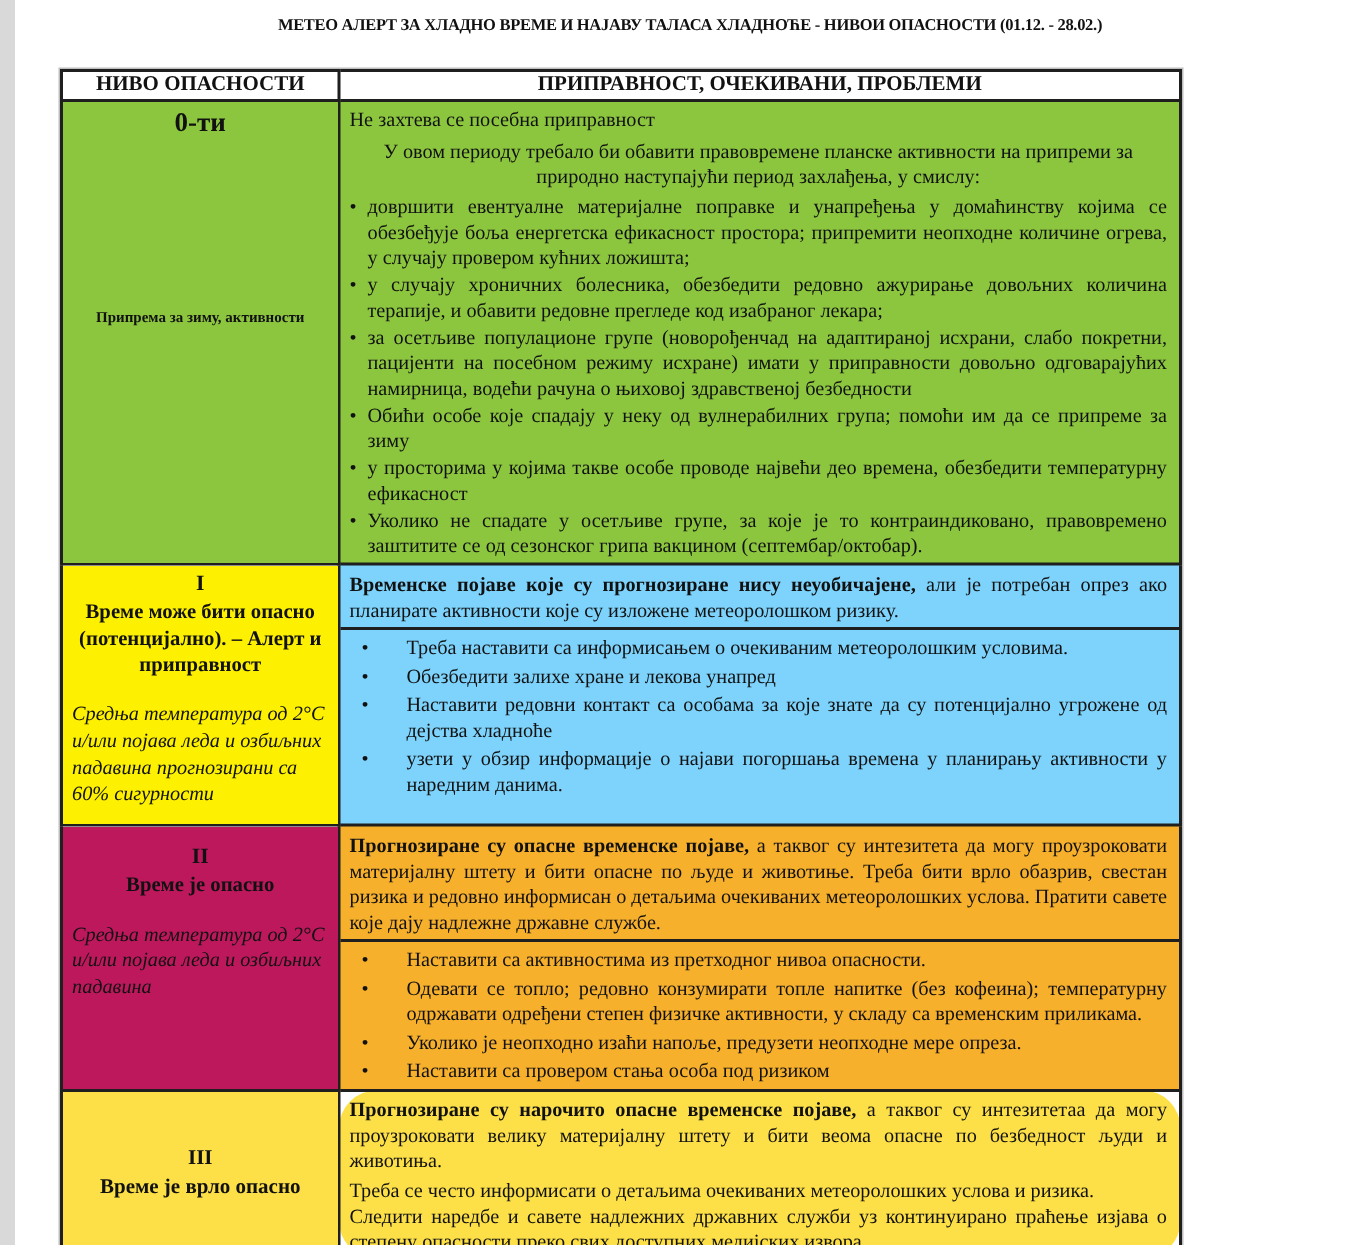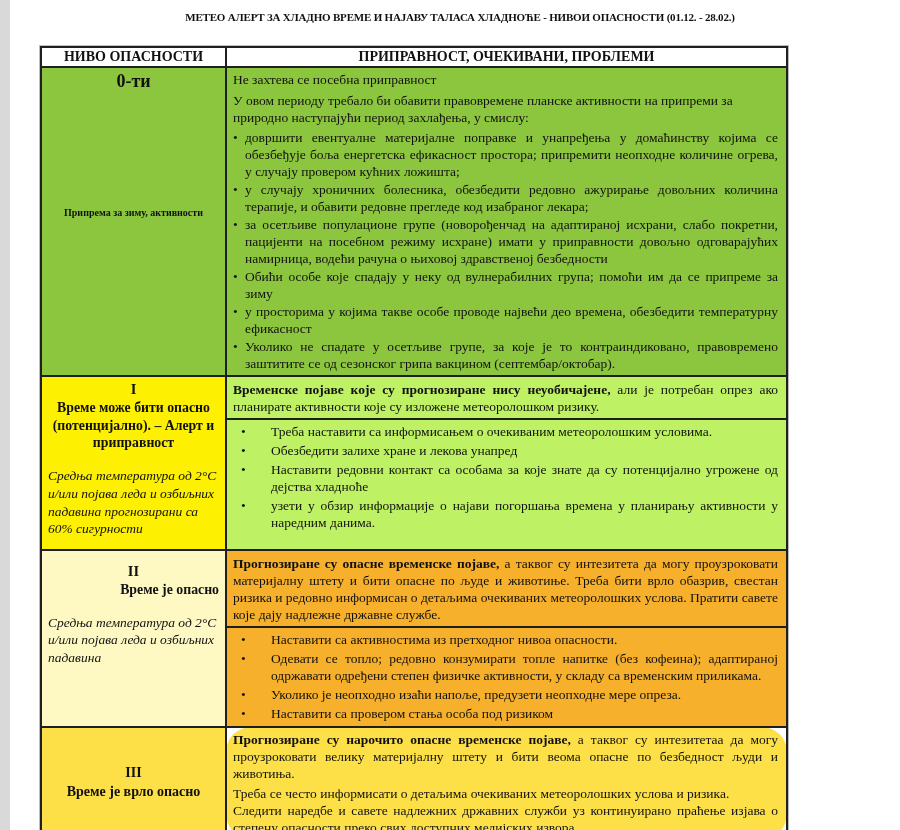--- a/index.html
+++ b/index.html
@@ -49,21 +49,21 @@
 
   
   .lvl0-label { font-weight:bold; font-size:18px; padding-top:1px; }
   .lvl0-name {
     position:absolute; top:47%; left:0; right:0;
     transform:translateY(-50%);
     font-weight:bold; font-size:10px;
     padding:0 14px; line-height:1.3;
   }
   .content-cell p { margin:1px 0 3px 0; }
-  .content-cell p.para-spaced { margin:4px 0 3px 0; }
+  .content-cell p.para-spaced { margin:4px 0 3px 0;text-align:center; }
   ul.bullets { margin:0; padding:0; list-style:none; }
   ul.bullets.tight li {
     padding-left:12px; text-indent:-12px;
     text-align:justify;
     margin:0 0 1px 0;
   }
   ul.bullets.tight li::before {
     content:"\2022"; display:inline-block; width:12px; text-indent:0;
   }
   ul.bullets.wide { padding-left:8px; }
@@ -80,21 +80,21 @@
     padding:2px 8px 3px 6px;
     border-bottom:2px solid #1f1f1f;
     text-align:justify;
   }
   .intro .lead, .lead { font-weight:bold; }
   .just { text-align:justify; }
 
   
   .numeral { font-weight:bold; font-size:14.5px; text-align:center; margin-top:2px; }
   .lvl-title { font-weight:bold; font-size:13.8px; text-align:center; line-height:1.28; margin-top:1px; }
-  .lvl-title.centered { text-align:right; }
+  .lvl-title.centered { text-align:center; }
   .lvl-note {
     font-style:italic; font-size:13.5px; text-align:left;
     line-height:1.32; margin-top:15px;
   }
   
   td.level-cell.mid { vertical-align:middle; }
   .lvl3-block { text-align:center; font-weight:bold; font-size:14px; line-height:1.35; }
 </style>
 </head>
 <body>
@@ -134,48 +134,48 @@
         </ul>
       </td>
     </tr>
 
     <tr style="height:174px;">
       <td class="level-cell" style="background-color: rgb(253, 240, 0);">
         <div class="numeral">I</div>
         <div class="lvl-title">Време може бити опасно (потенцијално). – Алерт и приправност</div>
         <div class="lvl-note">Средња температура од 2°C и/или појава леда и озбиљних падавина прогнозирани са 60% сигурности</div>
       </td>
-      <td class="content-cell" style="background-color: #bef264;">
+      <td class="content-cell" style="background-color: #7dd3fc;">
         <div class="intro">
           <span class="lead">Временске појаве које су прогнозиране нису неуобичајене,</span>
           <span>али је потребан опрез ако планирате активности које су изложене метеоролошком ризику.</span>
         </div>
         <ul class="bullets wide">
           <li>Треба наставити са информисањем о очекиваним метеоролошким условима.</li>
           <li>Обезбедити залихе хране и лекова унапред</li>
           <li>Наставити редовни контакт са особама за које знате да су потенцијално угрожене од дејства хладноће</li>
           <li>узети у обзир информације о најави погоршања времена у планирању активности у наредним данима.</li>
         </ul>
       </td>
     </tr>
 
     <tr style="height:174px;">
-      <td class="level-cell" style="background-color: #fef9c3; margin-top: 40px;">
+      <td class="level-cell" style="background-color: #be185d; margin-top: 40px;">
         <div class="numeral" style="margin-top:10px;">II</div>
         <div class="lvl-title centered">Време је опасно</div>
         <div class="lvl-note">Средња температура од 2°C и/или појава леда и озбиљних падавина</div>
       </td>
       <td class="content-cell" style="background-color: rgb(247, 176, 44);">
         <div class="intro">
           <span class="lead">Прогнозиране су опасне временске појаве,</span>
           <span>а таквог су интезитета да могу проузроковати материјалну штету и бити опасне по људе и животиње. Треба бити врло обазрив, свестан ризика и редовно информисан о детаљима очекиваних метеоролошких услова. Пратити савете које дају надлежне државне службе.</span>
         </div>
         <ul class="bullets wide">
           <li>Наставити са активностима из претходног нивоа опасности.</li>
-          <li>Одевати се топло; редовно конзумирати топле напитке (без кофеина); адаптираној одржавати одређени степен физичке активности, у складу са временским приликама.</li>
+          <li>Одевати се топло; редовно конзумирати топле напитке (без кофеина); температурну одржавати одређени степен физичке активности, у складу са временским приликама.</li>
           <li>Уколико је неопходно изаћи напоље, предузети неопходне мере опреза.</li>
           <li>Наставити са провером стања особа под ризиком</li>
         </ul>
       </td>
     </tr>
 
     <tr style="height:102px;">
       <td class="level-cell mid" style="background-color: #fde047;">
         <div class="lvl3-block">
           <div>III</div>

